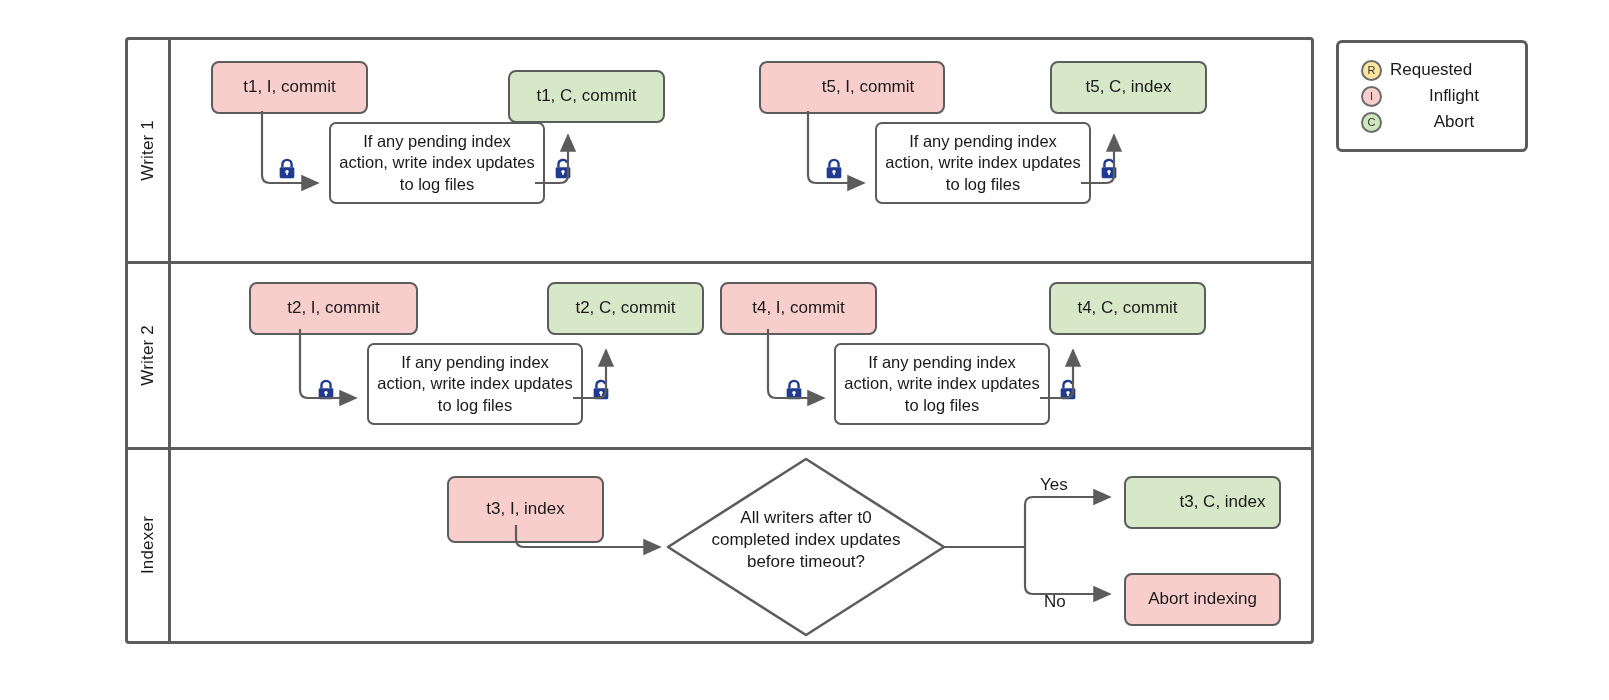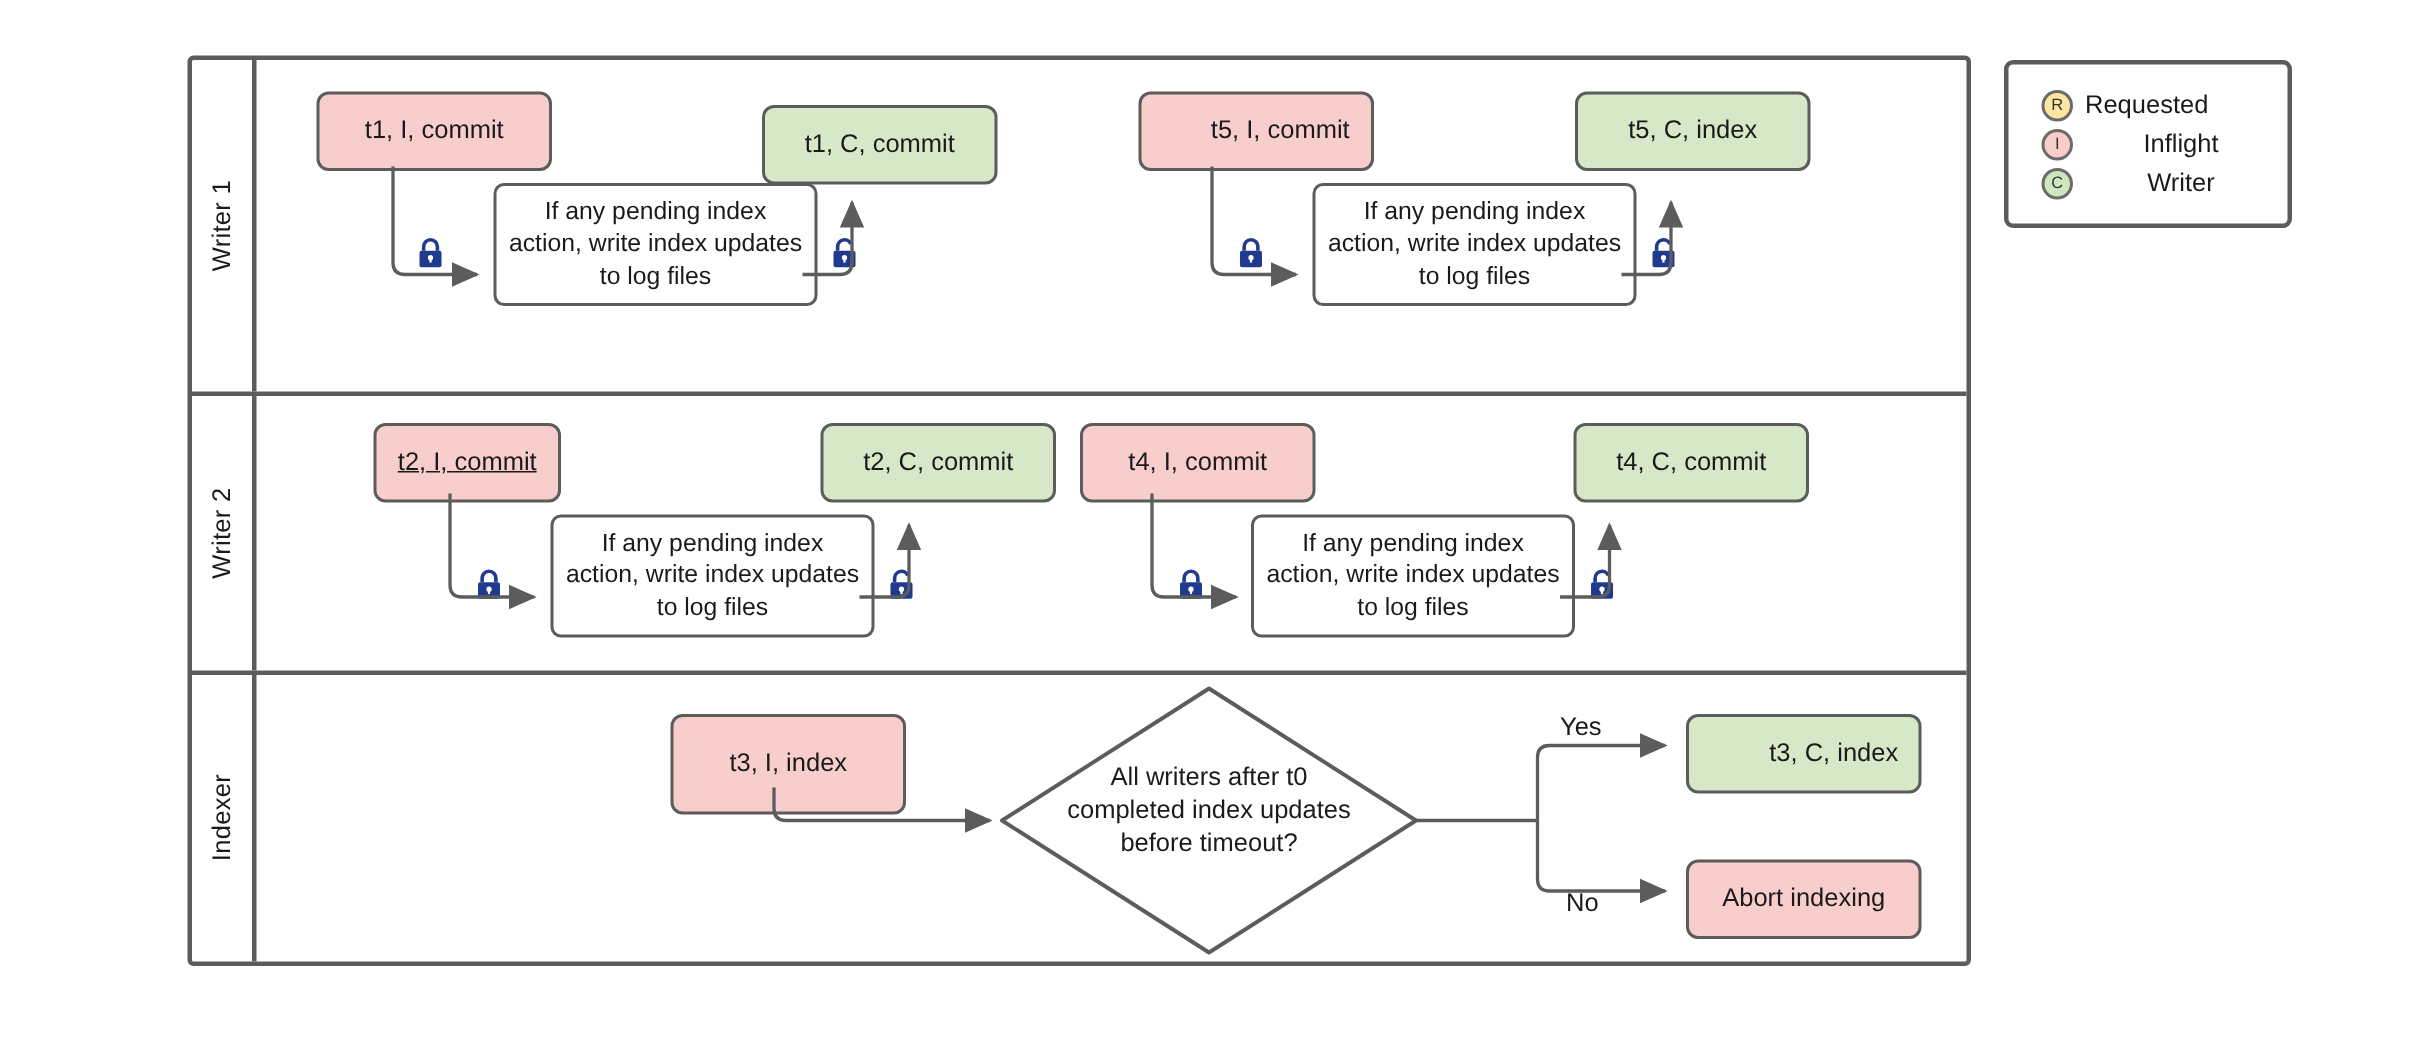--- a/index.html
+++ b/index.html
@@ -91,21 +91,21 @@
         <span>Writer 1</span>
       </div>
       <div class="lane-body">
 
         <div class="node fill-pink" style="left:40px;top:21px;width:157px;height:53px;">t1, I, commit</div>
 
         <div class="node note fill-white" style="left:158px;top:82px;width:216px;height:82px;">If any pending index action, write index updates to log files</div>
 
         <div class="node fill-green" style="left:337px;top:30px;width:157px;height:53px;">t1, C, commit</div>
 
-        <div class="node fill-pink" style="left:588px;top:21px;width:157px;height:53px;padding-left:40px;">t5, I, commit</div>
+        <div class="node fill-pink" style="left:588px;top:21px;width:186px;height:53px;padding-left:40px;">t5, I, commit</div>
 
         <div class="node note fill-white" style="left:704px;top:82px;width:216px;height:82px;">If any pending index action, write index updates to log files</div>
 
         <div class="node fill-green" style="left:879px;top:21px;width:157px;height:53px;">t5, C, index</div>
 
         <div class="lockbadge" style="left:105px;top:118px;">
           <svg viewBox="0 0 24 24">
               <path d="M7 10V7a5 5 0 0 1 10 0v3" fill="none" stroke="#203a8f" stroke-width="2.6"></path>
               <rect x="4" y="10" width="16" height="12" rx="1.5" fill="#203a8f"></rect>
               <circle cx="12" cy="15" r="1.9" fill="#ffffff"></circle>
@@ -138,21 +138,21 @@
         </div>
       </div>
     </div>
 
     <div class="lane lane-h2">
       <div class="lane-title">
         <span>Writer 2</span>
       </div>
       <div class="lane-body">
 
-        <div class="node fill-pink" style="left:78px;top:18px;width:125px;height:53px;text-decoration:underline;">t2, I, commit</div>
+        <div class="node fill-pink" style="left:78px;top:18px;width:169px;height:53px;">t2, I, commit</div>
 
         <div class="node note fill-white" style="left:196px;top:79px;width:216px;height:82px;">If any pending index action, write index updates to log files</div>
 
         <div class="node fill-green" style="left:376px;top:18px;width:157px;height:53px;">t2, C, commit</div>
 
         <div class="node fill-pink" style="left:549px;top:18px;width:157px;height:53px;">t4, I, commit</div>
 
         <div class="node note fill-white" style="left:663px;top:79px;width:216px;height:82px;">If any pending index action, write index updates to log files</div>
 
         <div class="node fill-green" style="left:878px;top:18px;width:157px;height:53px;">t4, C, commit</div>
@@ -251,17 +251,17 @@
     <div class="legend-row">
       <div class="legend-dot lg-r">R</div>
       <div class="legend-label">Requested</div>
     </div>
     <div class="legend-row center">
       <div class="legend-dot lg-i">I</div>
       <div class="legend-label">Inflight</div>
     </div>
     <div class="legend-row center">
       <div class="legend-dot lg-c">C</div>
-      <div class="legend-label">Writer</div>
+      <div class="legend-label">Abort</div>
     </div>
   </div>
 
 </div>
 
 </body></html>

